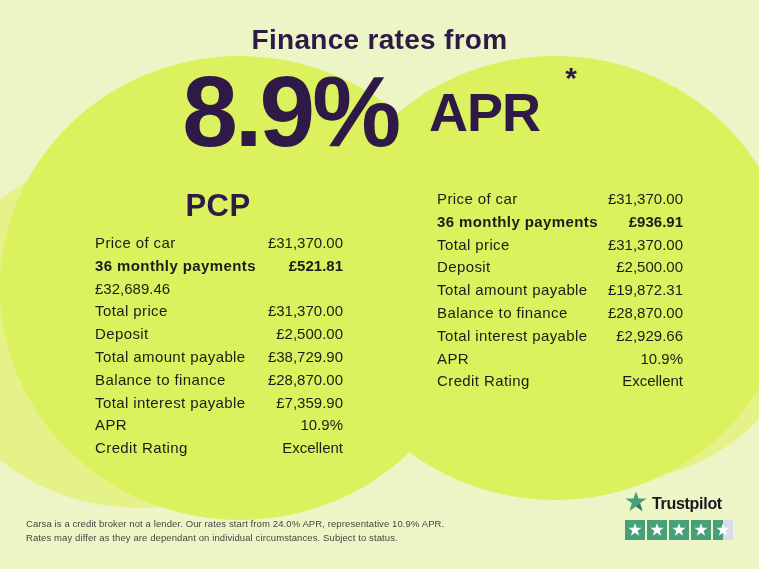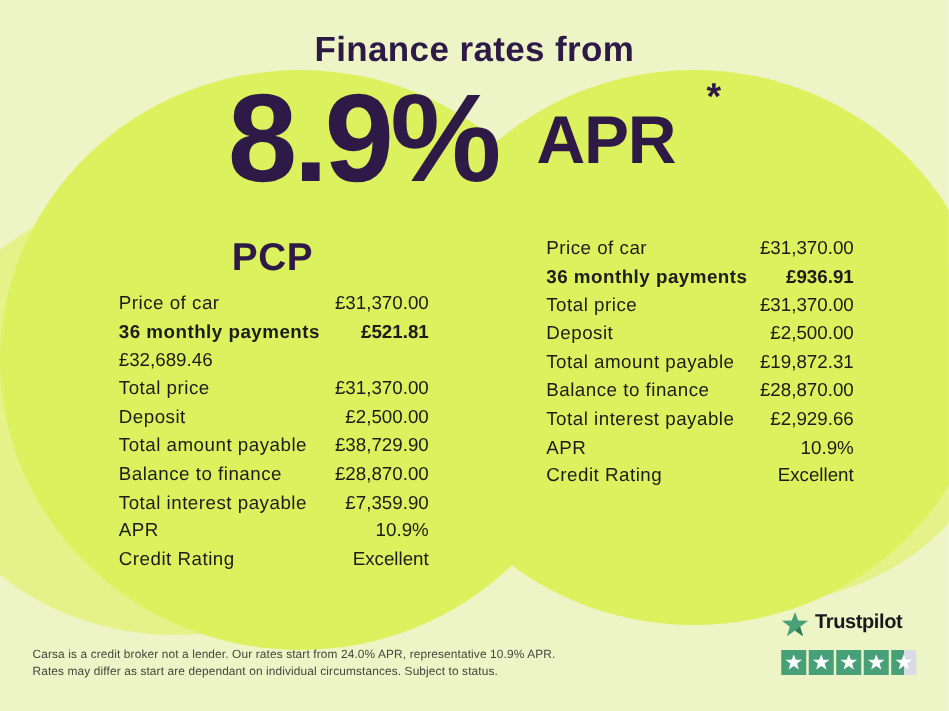--- a/index.html
+++ b/index.html
@@ -54,21 +54,21 @@
   #hp-table{left:430px;width:256px;}
   #hp-table .tbl-row{padding:0 3px 0 7px;}
 
   .disclaimer{
     position:absolute;left:26px;top:517px;
     font-size:9.5px;line-height:13.5px;letter-spacing:.1px;
     color:var(--disclaimer-gray,#45453e);
   }
 
   .trustpilot{position:absolute;left:625px;top:489px;width:112px;cursor:pointer;}
-  .tp-logo-row{display:flex;align-items:flex-start;height:24px;}
+  .tp-logo-row{display:flex;align-items:flex-end;height:24px;}
   .tp-star-icon{width:22px;height:22px;flex:0 0 22px;}
   .tp-brand{
     margin-left:5px;font-size:16px;font-weight:700;letter-spacing:-.3px;
     color:var(--trustpilot-text,#17171c);
   }
   .tp-stars{display:flex;gap:2px;margin-top:7px;}
   .tp-box{
     width:20px;height:20px;background:var(--trustpilot-green,#47a077);
     display:flex;align-items:center;justify-content:center;
   }
@@ -176,21 +176,21 @@
         <span class="val">10.9%</span>
       </div>
       <div class="tbl-row">
         <span class="lbl">Credit Rating</span>
         <span class="val">Excellent</span>
       </div>
     </div>
 
     <div class="disclaimer">
       <div>Carsa is a credit broker not a lender. Our rates start from 24.0% APR, representative 10.9% APR.</div>
-      <div>Rates may differ as start are dependant on individual circumstances. Subject to status.</div>
+      <div>Rates may differ as they are dependant on individual circumstances. Subject to status.</div>
     </div>
 
     <div class="trustpilot">
       <div class="tp-logo-row">
         <svg class="tp-star-icon" viewBox="0 0 24 24" aria-hidden="true">
           <polygon fill="var(--trustpilot-green,#47a077)" points="12,0.6 14.82,8.12 23.41,8.29 16.57,13.48 19.05,21.71 12,16.8 4.95,21.71 7.43,13.48 0.59,8.29 9.18,8.12"></polygon>
           <polygon fill="#2f7a57" points="12,16.8 16.2,13.7 19.05,21.71"></polygon>
         </svg>
         <span class="tp-brand">Trustpilot</span>
       </div>

